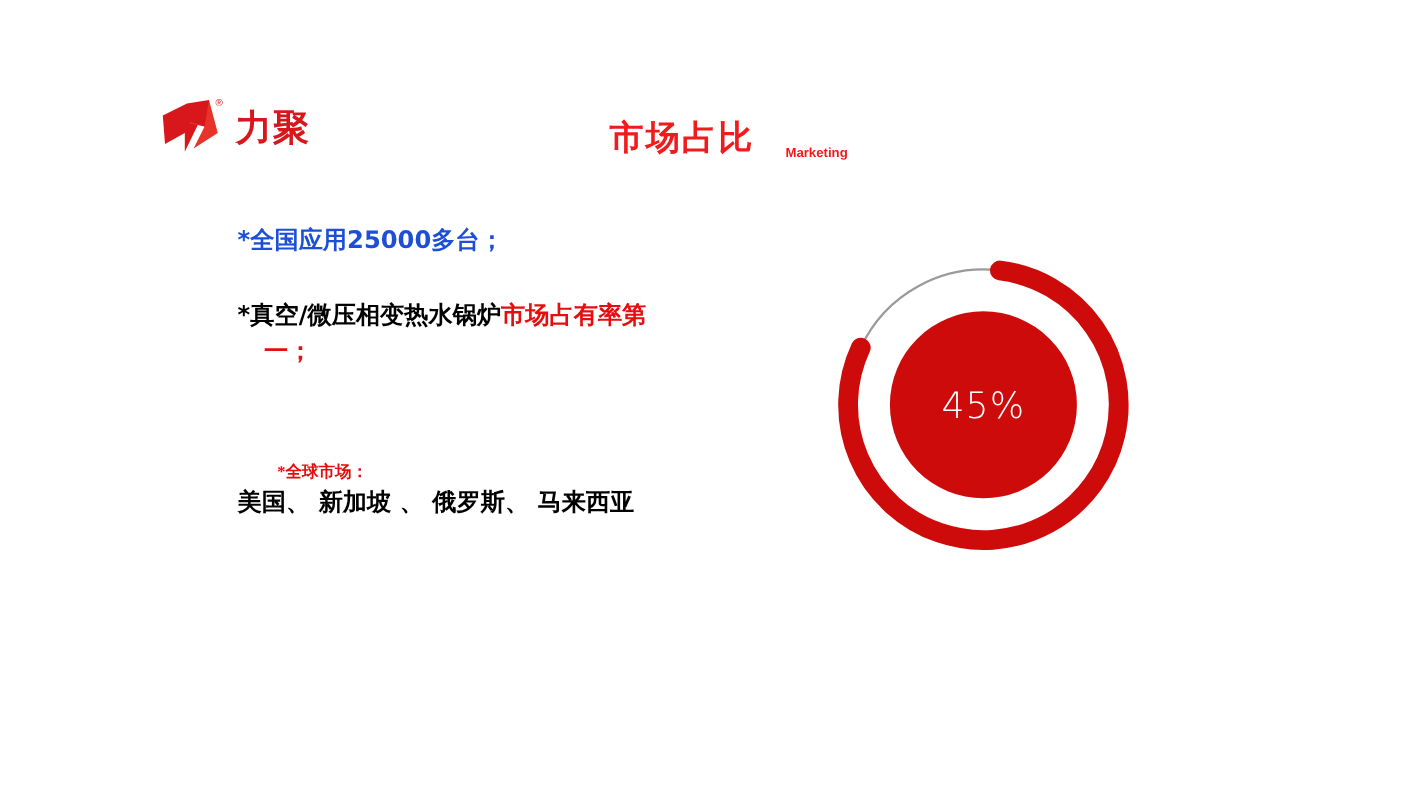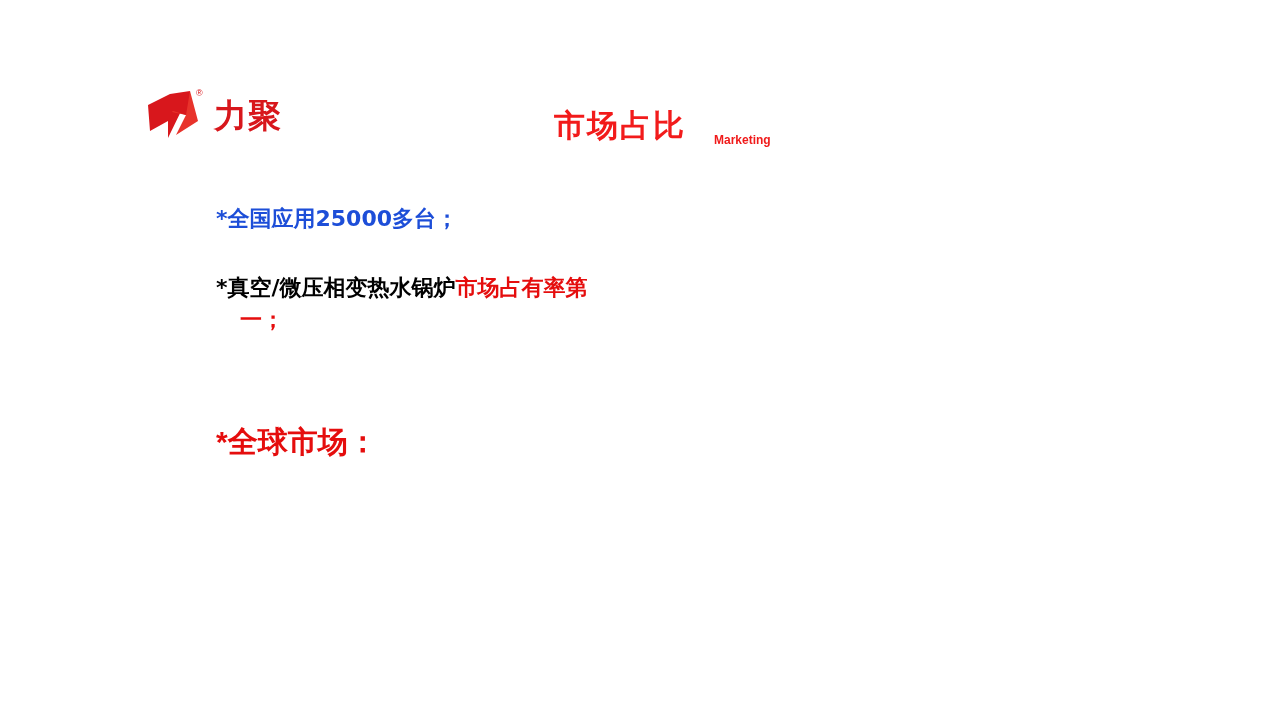--- a/index.html
+++ b/index.html
@@ -110,26 +110,27 @@
   .bullet-2 .hl { color: #e50d0d; }
   .bullet-2-wrap { display: block; padding-left: 24px; }
 
   .global-block {
     position: absolute;
     left: 216px;
     top: 420px;
     width: 560px;
   }
   .global-head {
-    font-family: Liberation Sans, sans-serif;
-    font-size: 30px;
+    font-family: Liberation Serif, serif;
+    font-size: 15px;
     font-weight: bold;
     color: #e50d0d;
     line-height: 1.45;
     white-space: nowrap;
+    margin-left: 36px;
   }
   .global-line {
     font-family: "DejaVu Sans", "Liberation Sans", sans-serif;
     font-size: 22px;
     font-weight: bold;
     color: #000000;
     line-height: 1.45;
     white-space: nowrap;
   }
 
@@ -184,16 +185,28 @@
   <div class="body-text">
     <div class="bullet-1">*全国应用25000多台；</div>
     <div class="bullet-2">
       <span>*真空/微压相变热水锅炉</span><span class="hl">市场占有率第</span>
       <span class="bullet-2-wrap hl">一；</span>
     </div>
   </div>
 
   <div class="global-block">
     <div class="global-head">*全球市场：</div>
-  </div>
-
+    <div class="global-line">美国、 新加坡 、 俄罗斯、 马来西亚</div>
+  </div>
+
+  <div class="donut-wrap">
+    <svg width="264" height="264" viewBox="0 0 264 264" aria-hidden="true">
+
+      <path id="donut-track" fill="none" stroke="#9a9a9a" stroke-width="2" stroke-linecap="round" d="M 20.52 80.02 A 123 123 0 0 1 146.99 9.92"></path>
+
+      <path id="donut-value" fill="none" stroke="#ce0b0b" stroke-width="18" stroke-linecap="round" d="M 146.99 9.92 A 123 123 0 1 1 20.52 80.02"></path>
+
+      <circle id="donut-core" cx="132" cy="132" r="85" fill="#ce0b0b"></circle>
+    </svg>
+    <div class="donut-label">45%</div>
+  </div>
 
 </div>
 
 </body></html>

